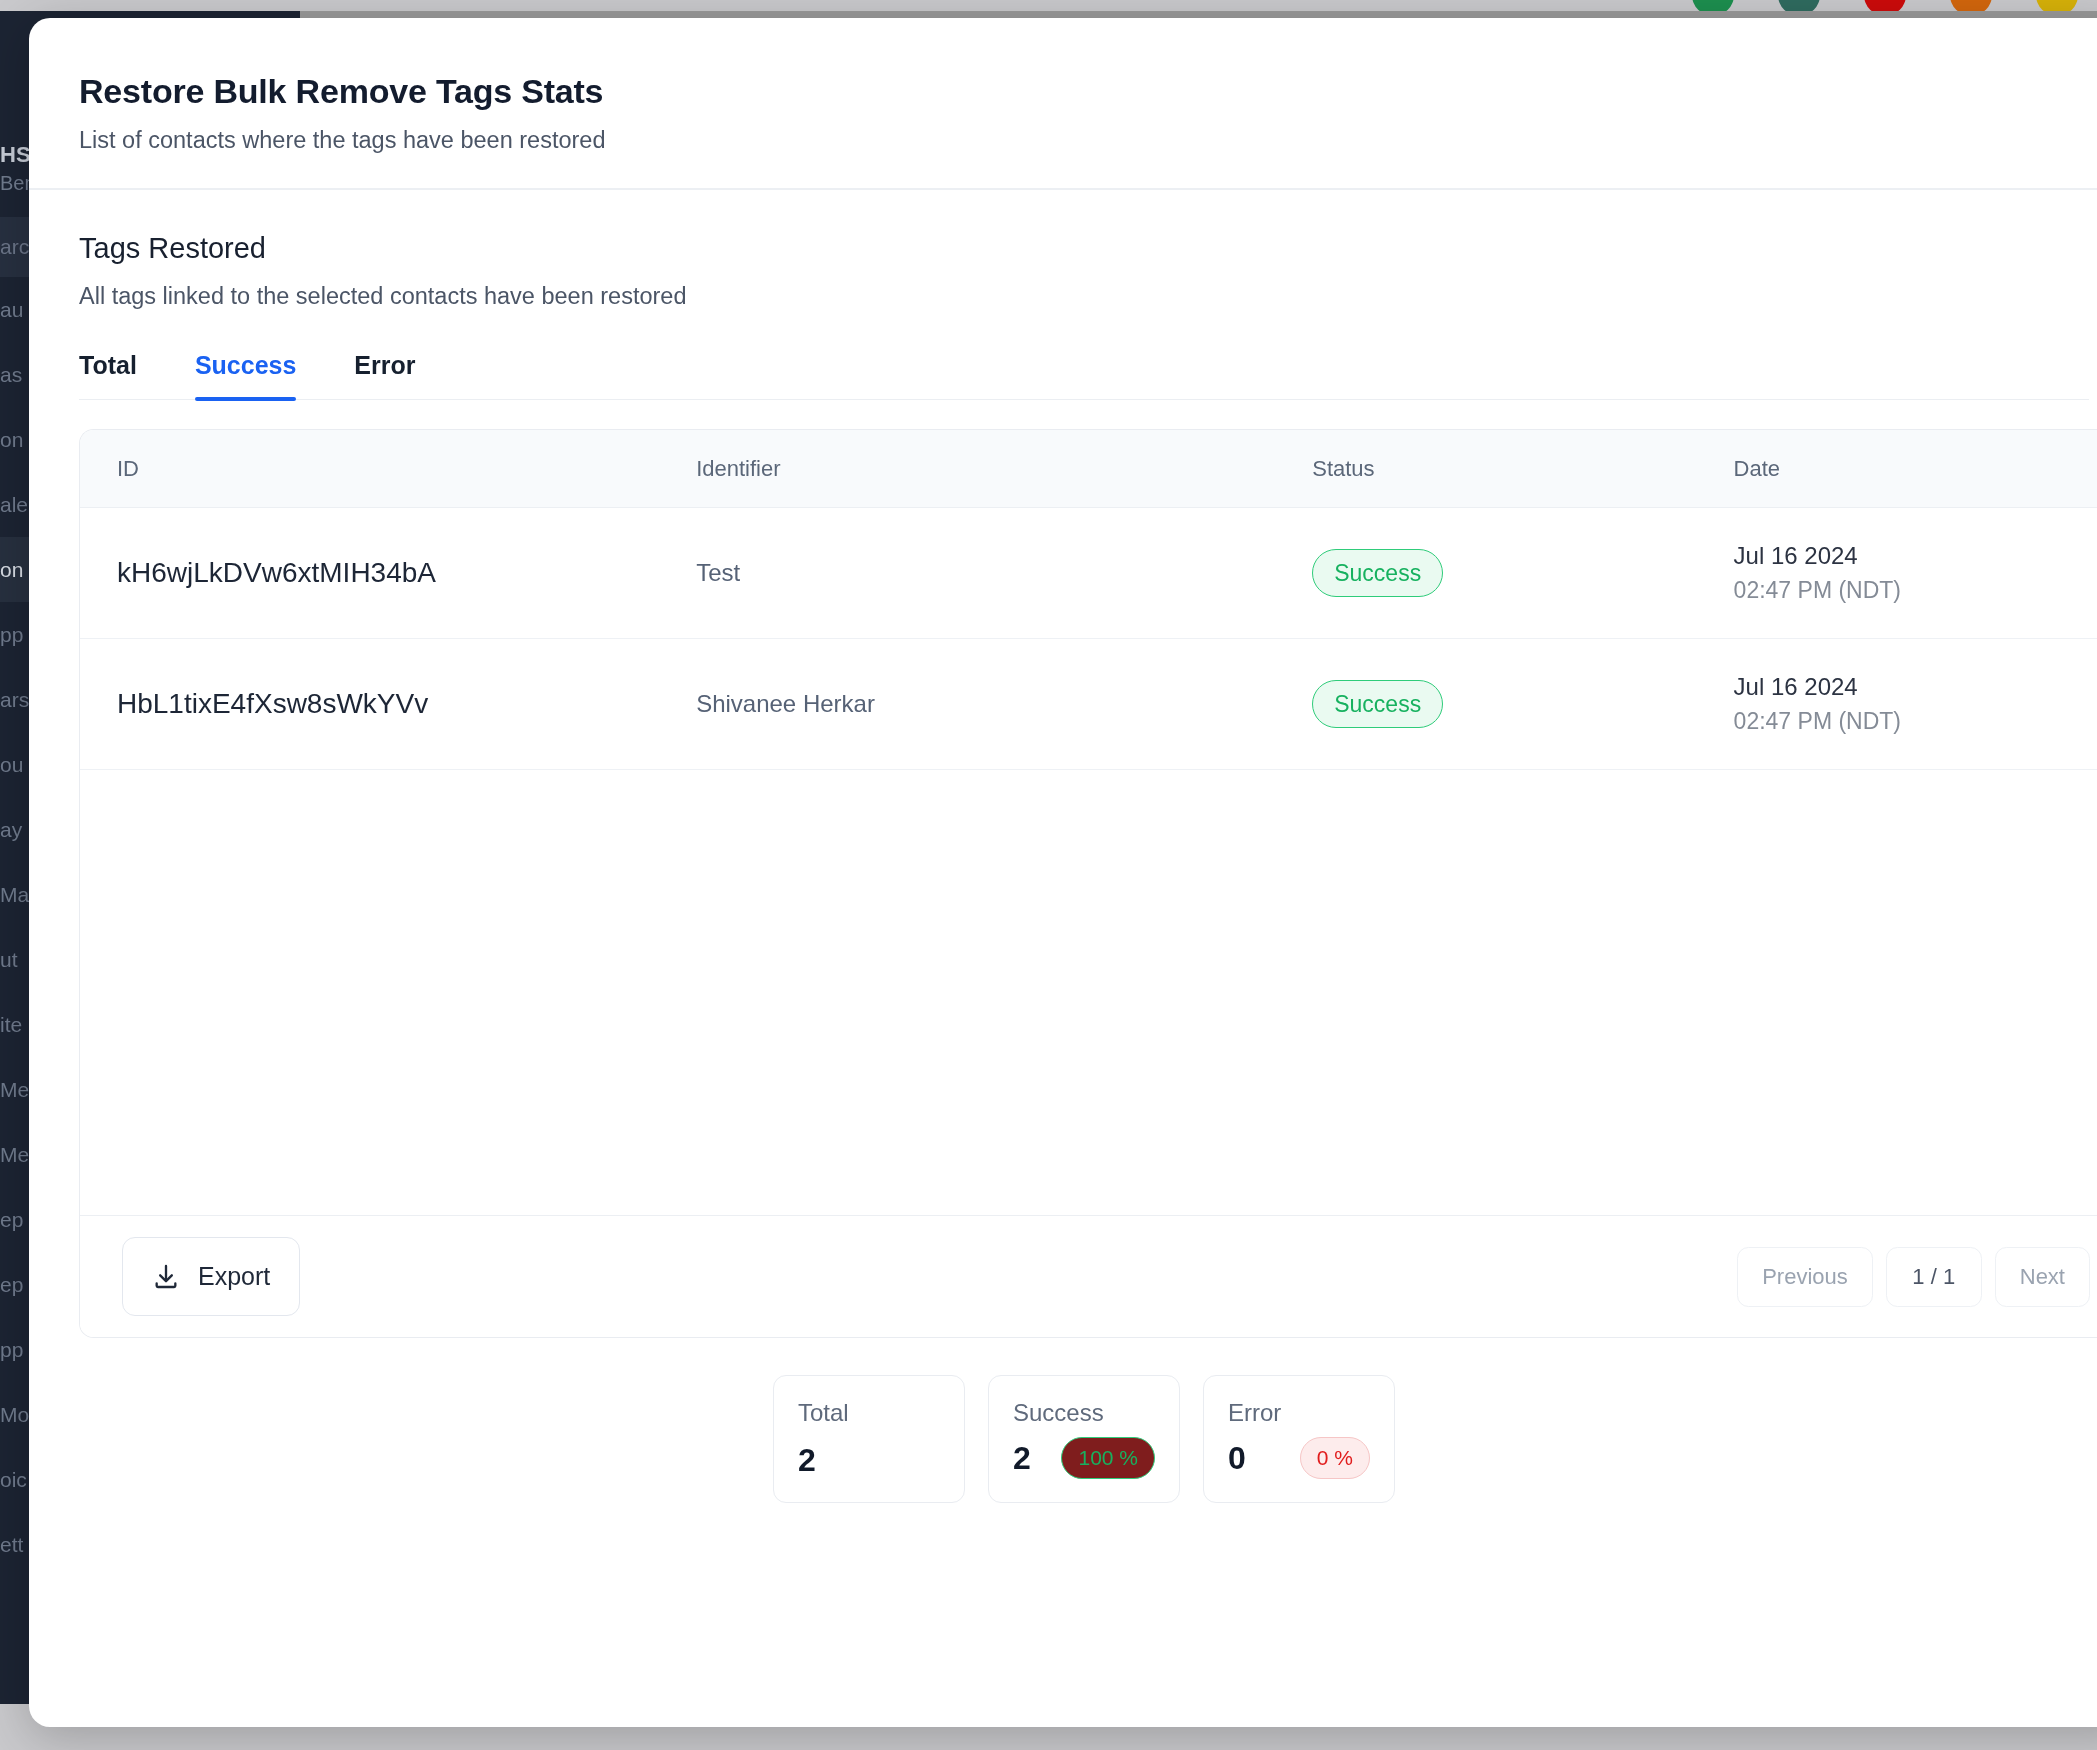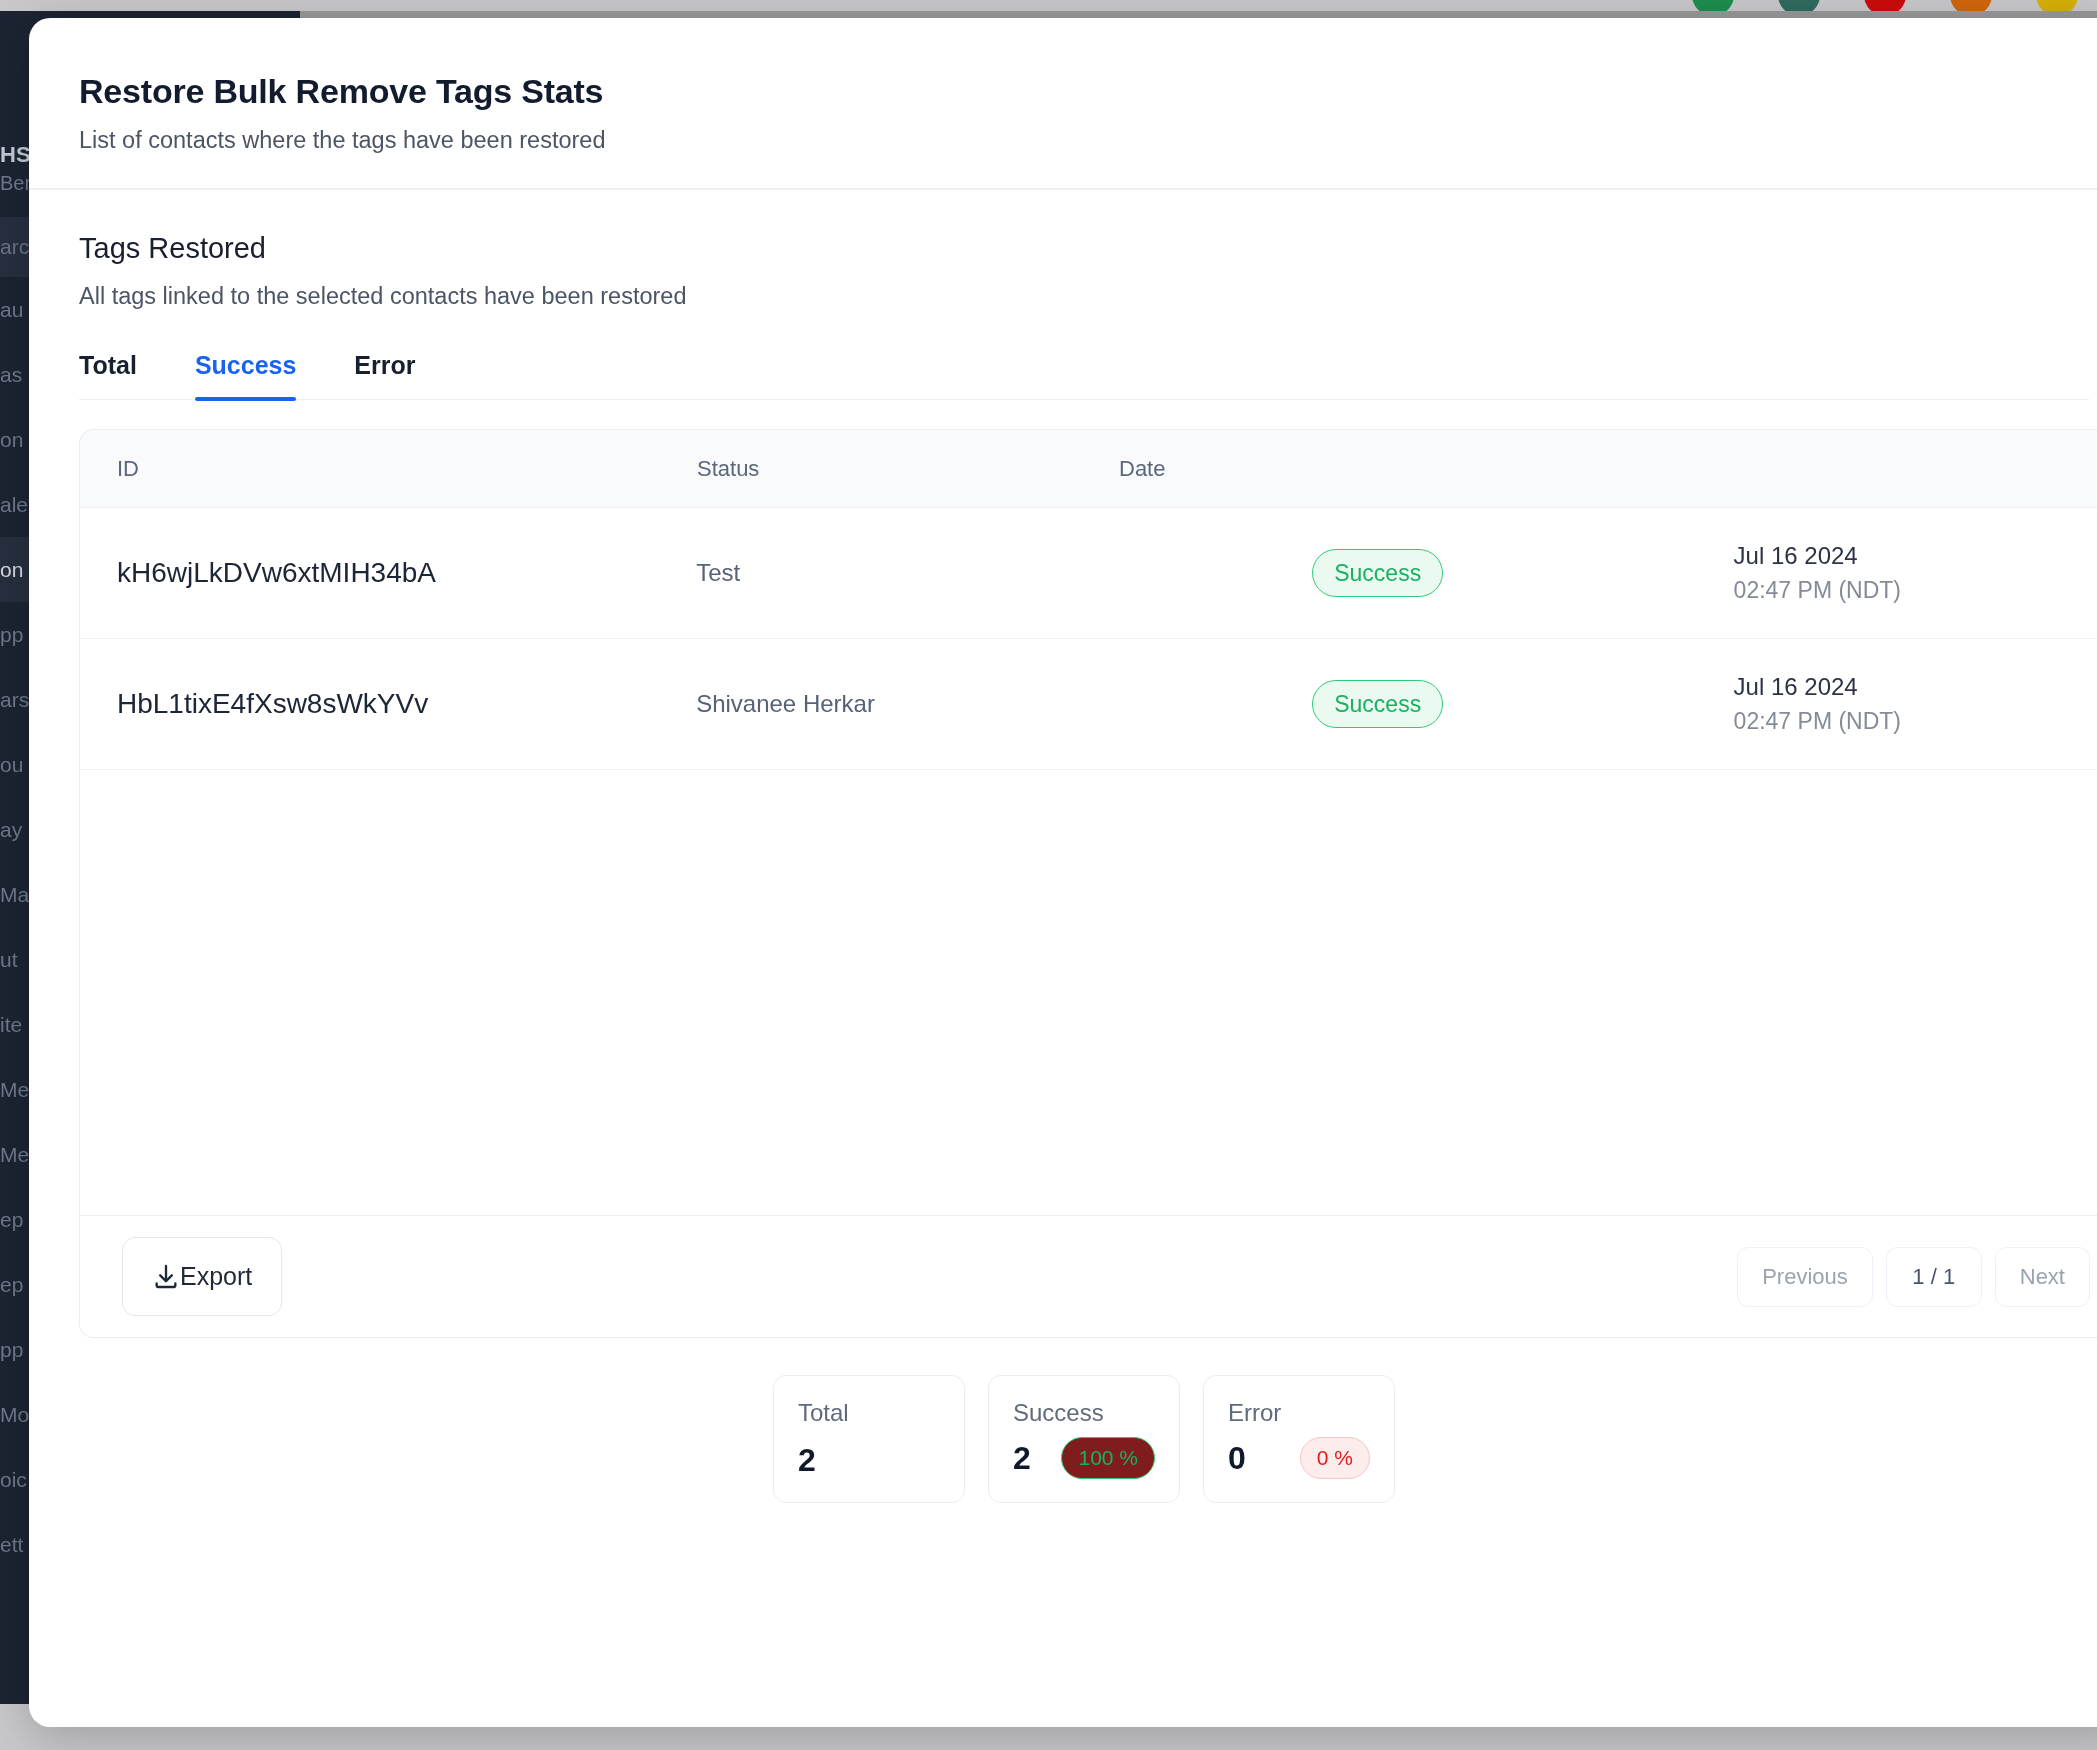--- a/index.html
+++ b/index.html
@@ -260,20 +260,21 @@
     display: flex;
     align-items: center;
     justify-content: space-between;
     padding: 0 49px 0 42px;
     background: #fff;
   }
 
   .export-btn {
     display: inline-flex;
     align-items: center;
+    gap: 18px;
     border: 1.6px solid #e3e7ee;
     border-radius: 13px;
     padding: 24px 29px;
     background: #fff;
     cursor: pointer;
     font-size: 25px;
     color: #1f2838;
   }
   .export-btn svg { display: block; }
 
@@ -406,20 +407,21 @@
       <div class="tabs" id="tabs">
           <div class="tab"><span>Total</span></div>
           <div class="tab active"><span>Success</span></div>
           <div class="tab"><span>Error</span></div>
         </div>
     </div>
 
     <div class="table-card">
       <div class="table-head" id="table-head">
           <div class="col-id">ID</div>
+          <div class="col-ident">Identifier</div>
           <div class="col-status">Status</div>
           <div class="col-date">Date</div>
         </div>
       <div class="table-body" id="table-body">
           <div class="trow">
             <div class="col-id"><span class="cell-id">kH6wjLkDVw6xtMIH34bA</span></div>
             <div class="col-ident"><span class="cell-ident">Test</span></div>
             <div class="col-status"><span class="badge-success">Success</span></div>
             <div class="col-date">
               <div class="cell-date-main">Jul 16 2024</div>

